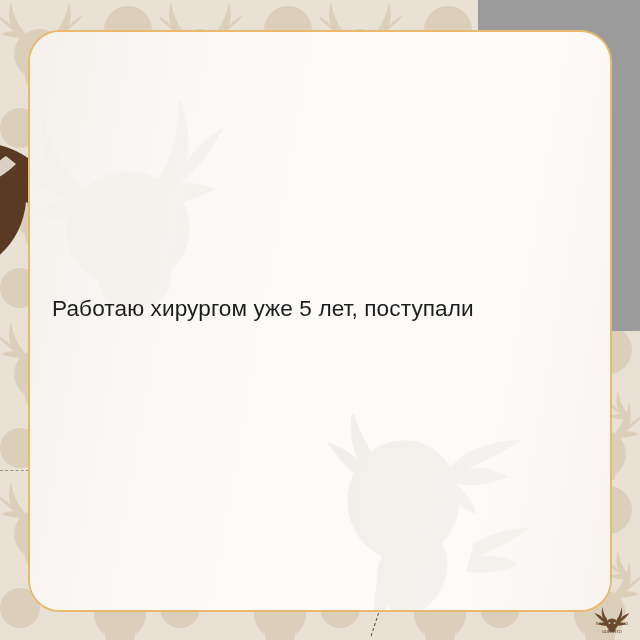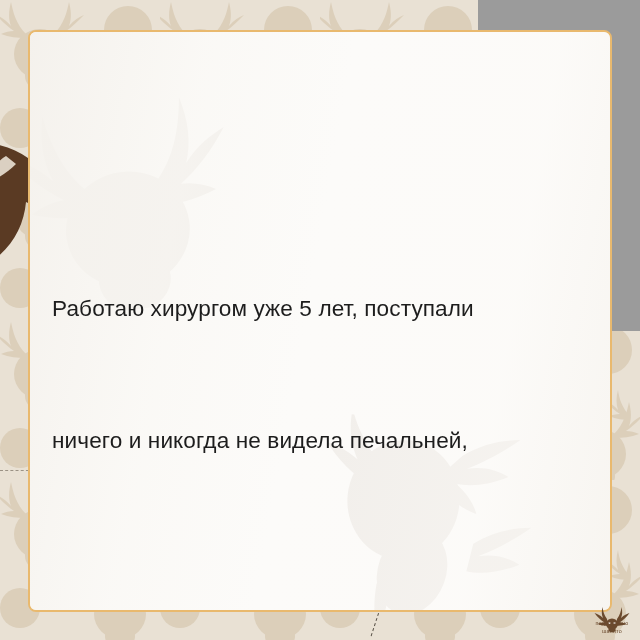--- a/index.html
+++ b/index.html
@@ -79,21 +79,21 @@
   
   .card {
     position: absolute;
     left: 28px;
     top: 30px;
     width: 584px;
     height: 582px;
     box-sizing: border-box;
     background: #fcfbf9;
     border: 2px solid #e9b96e;
-    border-radius: 8px;
+    border-radius: 32px;
     overflow: hidden;
   }
   
   .card-sheen {
     position: absolute;
     inset: 0;
     background: linear-gradient(100deg,
       rgba(244,241,236,.95) 0%,
       rgba(249,247,243,.55) 26%,
       rgba(255,255,255,0) 48%,
@@ -239,21 +239,20 @@
           <path d="M96 160 C88 186 86 214 92 240 C82 218 76 192 78 166 Z"></path>
           <path d="M122 176 C120 204 124 232 134 256 C120 240 110 212 110 182 Z"></path>
         </g>
       </svg>
     </div>
 
     <div class="card-sheen"></div>
 
     <div class="quote">
       <span class="quote-line">Работаю хирургом уже 5 лет, поступали</span>
-      <span class="quote-line">ничего и никогда не видела печальней,</span>
       
       
       
     </div>
 
   </div>
 
   <div class="logo-wm">
     <svg viewBox="0 0 52 32" xmlns="http://www.w3.org/2000/svg" aria-hidden="true">
       <g fill="#6b4a2e">

